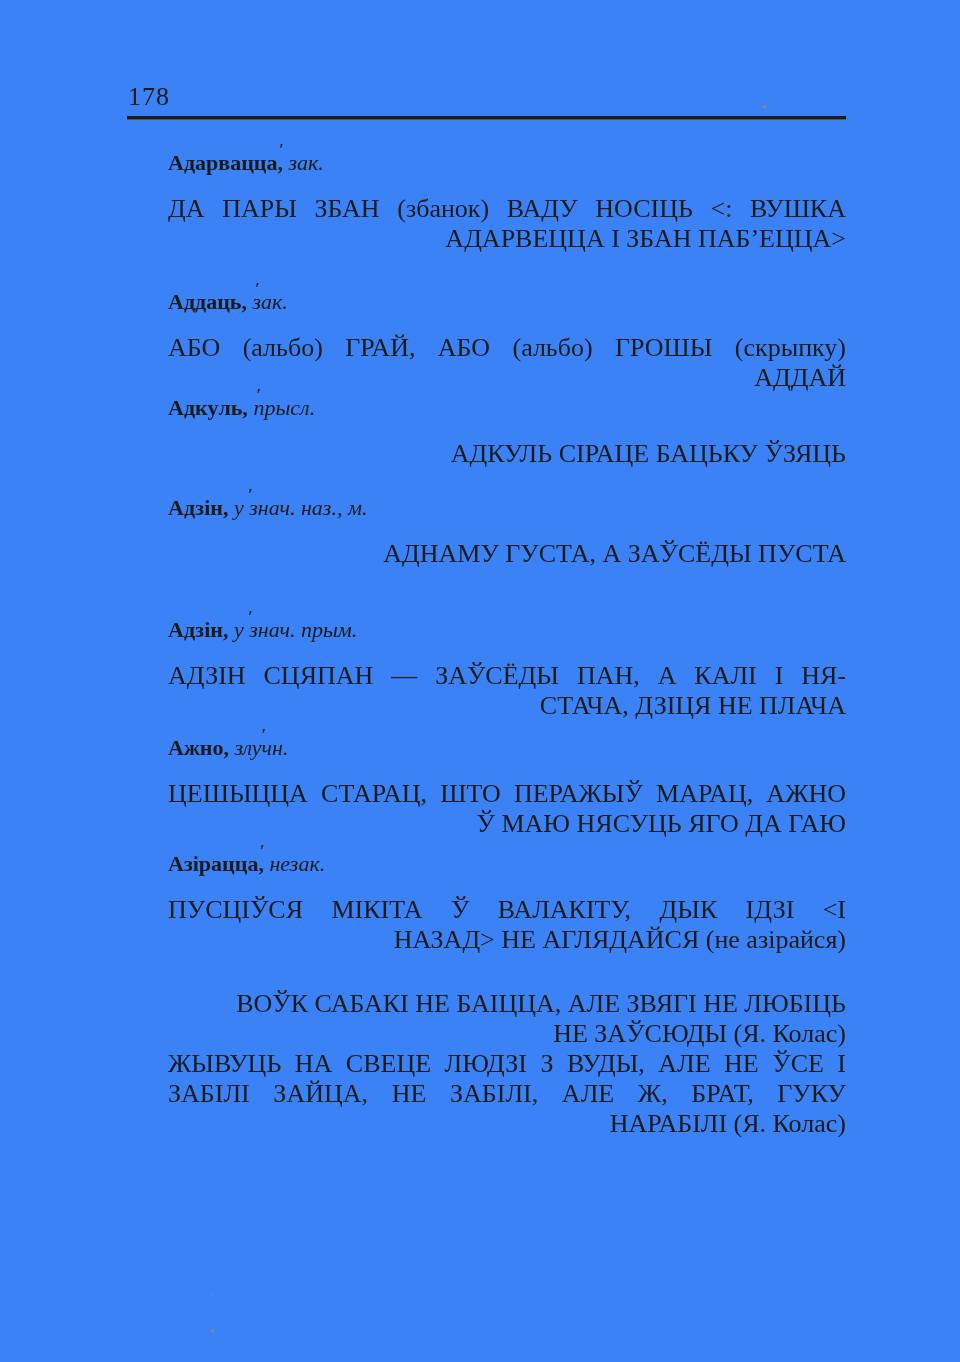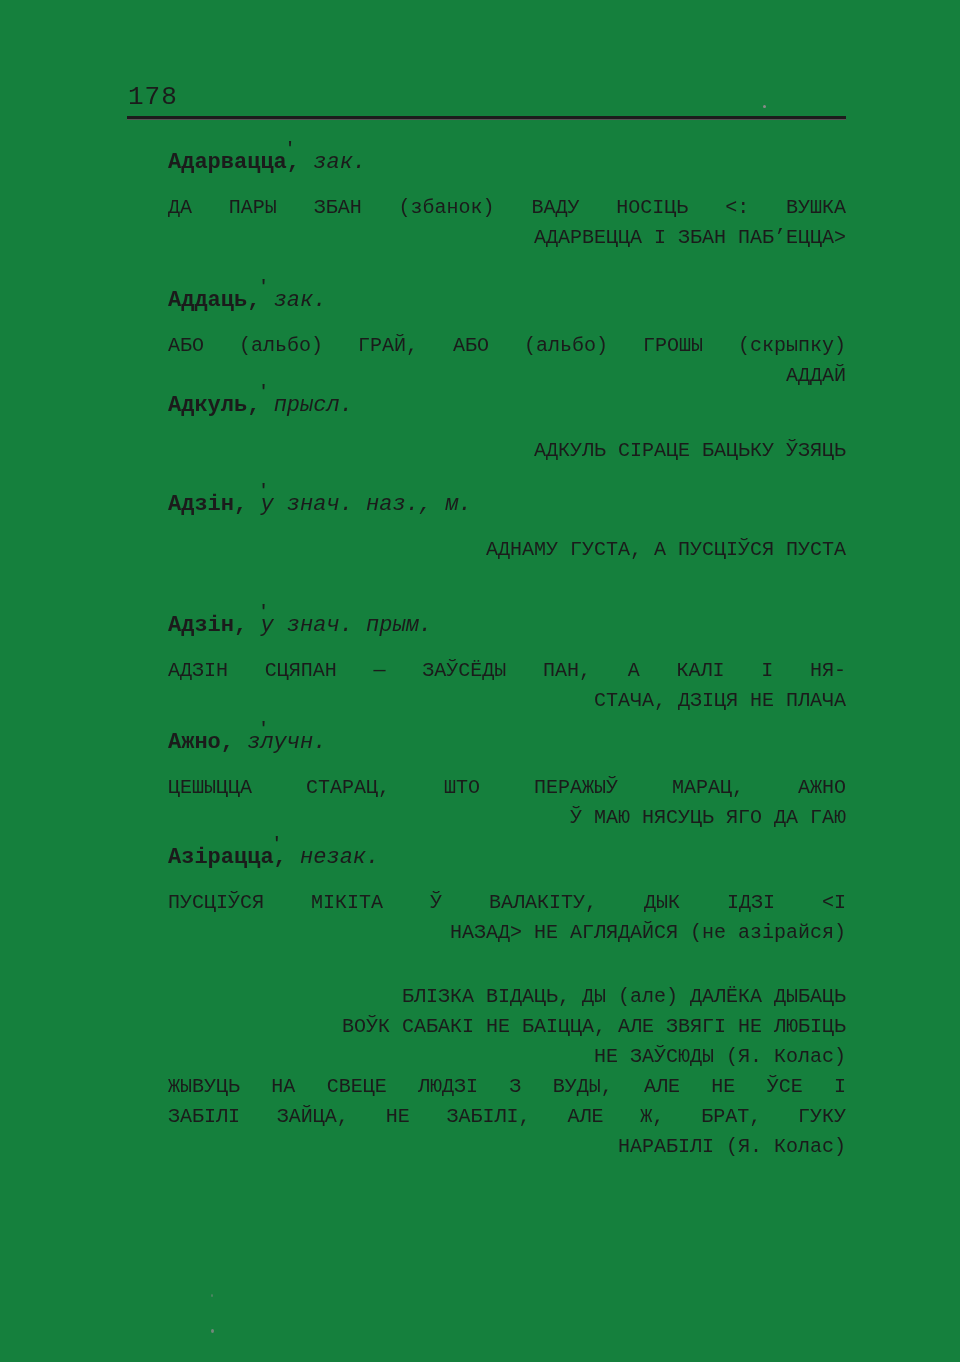--- a/index.html
+++ b/index.html
@@ -4,24 +4,23 @@
 <style>
   html, body { margin: 0; padding: 0; }
   body {
     width: 960px; height: 1362px;
     background: #f4f4f2;
     font-family: "Liberation Serif", "DejaVu Serif", serif;
   }
   .page {
     position: relative;
     width: 960px; height: 1362px;
-    background: #15803d;
+    background: #3b82f6;
     color: #1b1b1b;
     overflow: hidden;
-    font-family: Liberation Mono, monospace;
   }
   .pageno {
     position: absolute;
     left: 128px; top: 82px;
     font-size: 26px;
     line-height: 30px;
     letter-spacing: 1px;
   }
   .rule {
     position: absolute;
@@ -53,21 +52,21 @@
   .hw { font-weight: bold; }
   .stress {
     display: inline-block;
     width: 0;
     overflow: visible;
     font-size: 16px;
     font-weight: bold;
     transform: translate(-2px, -15px);
   }
   .lbl { font-style: italic; }
-  .ex { margin: 0; font-size: 20px; }
+  .ex { margin: 0; font-size: 26px; }
   .ex + .ex { margin-top: 0; }
   .ln {
     display: block;
     line-height: 30px;
     text-align: right;
   }
   .ln.first { text-indent: 40px; }
   .ln.just {
     text-align: justify;
     text-align-last: justify;
@@ -110,21 +109,21 @@
     <section class="entry entry-3">
       <p class="hw-line"><span class="hw"><span>Адку</span><span class="stress">′</span><span>ль,</span></span> <span class="lbl">прысл.</span></p>
       <p class="ex">
         <span class="ln first">АДКУЛЬ СІРАЦЕ БАЦЬКУ ЎЗЯЦЬ</span>
       </p>
     </section>
 
     <section class="entry entry-4">
       <p class="hw-line"><span class="hw"><span>Адзі</span><span class="stress">′</span><span>н,</span></span> <span class="lbl">у знач. наз., м.</span></p>
       <p class="ex">
-        <span class="ln first">АДНАМУ ГУСТА, А ПУСЦІЎСЯ ПУСТА</span>
+        <span class="ln first">АДНАМУ ГУСТА, А ЗАЎСЁДЫ ПУСТА</span>
       </p>
     </section>
 
     <section class="entry entry-5">
       <p class="hw-line"><span class="hw"><span>Адзі</span><span class="stress">′</span><span>н,</span></span> <span class="lbl">у знач. прым.</span></p>
       <p class="ex">
         <span class="ln first just">АДЗІН СЦЯПАН — ЗАЎСЁДЫ ПАН, А КАЛІ І НЯ-</span>
         <span class="ln">СТАЧА, ДЗІЦЯ НЕ ПЛАЧА</span>
       </p>
     </section>
@@ -140,23 +139,20 @@
     <section class="entry entry-7">
       <p class="hw-line"><span class="hw"><span>Азіра</span><span class="stress">′</span><span>цца,</span></span> <span class="lbl">незак.</span></p>
       <p class="ex">
         <span class="ln first just">ПУСЦІЎСЯ МІКІТА Ў ВАЛАКІТУ, ДЫК ІДЗІ &lt;І</span>
         <span class="ln">НАЗАД&gt; НЕ АГЛЯДАЙСЯ (не азірайся)</span>
       </p>
     </section>
 
     <section class="entry entry-8">
       <p class="ex">
-        <span class="ln first">БЛІЗКА ВІДАЦЬ, ДЫ (але) ДАЛЁКА ДЫБАЦЬ</span>
-      </p>
-      <p class="ex">
         <span class="ln first">ВОЎК САБАКІ НЕ БАІЦЦА, АЛЕ ЗВЯГІ НЕ ЛЮБІЦЬ</span>
       </p>
       <p class="ex">
         <span class="ln">НЕ ЗАЎСЮДЫ (Я. Колас)</span>
         <span class="ln first just">ЖЫВУЦЬ НА СВЕЦЕ ЛЮДЗІ З ВУДЫ, АЛЕ НЕ ЎСЕ І</span>
       </p>
       <p class="ex">
         <span class="ln first just">ЗАБІЛІ ЗАЙЦА, НЕ ЗАБІЛІ, АЛЕ Ж, БРАТ, ГУКУ</span>
         <span class="ln">НАРАБІЛІ (Я. Колас)</span>
       </p>

